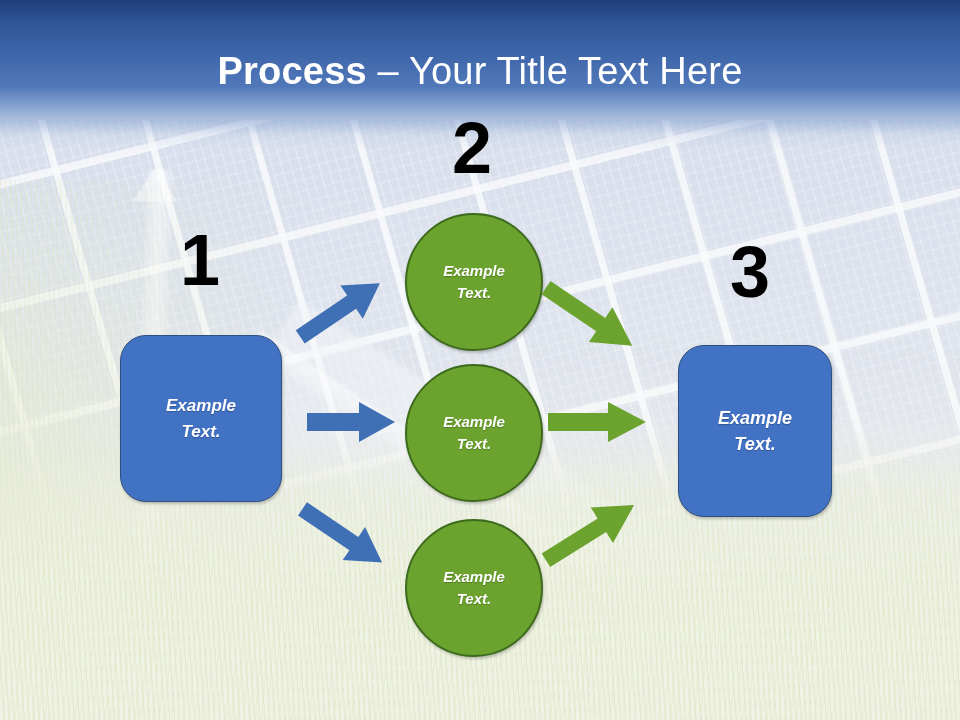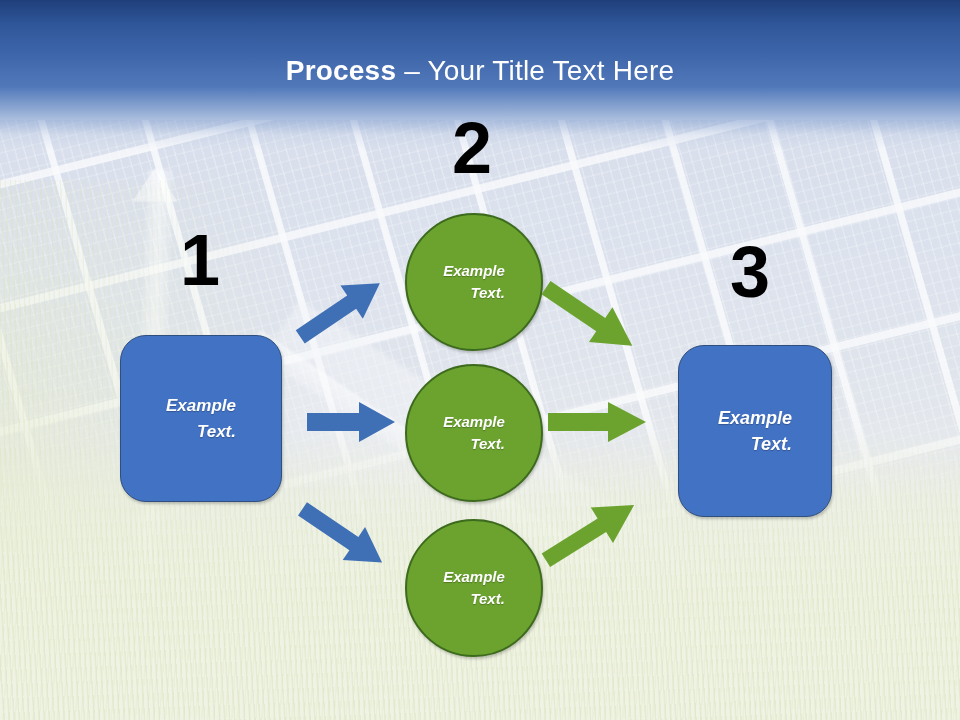--- a/index.html
+++ b/index.html
@@ -146,21 +146,21 @@
         rgba(125,155,205,0.70) 76%,
         rgba(180,198,226,0.25) 90%,
         rgba(210,220,236,0.00) 100%);
   }
   .title-text {
     position: absolute;
     left: 0; right: 0;
     top: 50px;
     text-align: center;
     color: #ffffff;
-    font-size: 28px;
+    font-size: 38px;
     line-height: 42px;
     letter-spacing: 0.2px;
     white-space: nowrap;
   }
   .title-text .t-bold { font-weight: bold; }
   .title-text .t-light { font-weight: normal; }
 
   
   .step-num {
     position: absolute;
@@ -188,21 +188,21 @@
   }
   .box-left  { left: 120px; top: 335px; width: 160px; height: 165px; }
   .box-right { left: 678px; top: 345px; width: 152px; height: 170px; }
 
   .node-text {
     color: #ffffff;
     font-weight: bold;
     font-style: italic;
     font-size: 17px;
     line-height: 26px;
-    text-align: right;
+    text-align: center;
     white-space: pre-line;
     text-shadow: 0 1px 1px rgba(0,0,0,0.25);
   }
   .box-right .node-text { font-size: 18px; }
 
   
   .circle {
     position: absolute;
     width: 134px;
     height: 134px;

